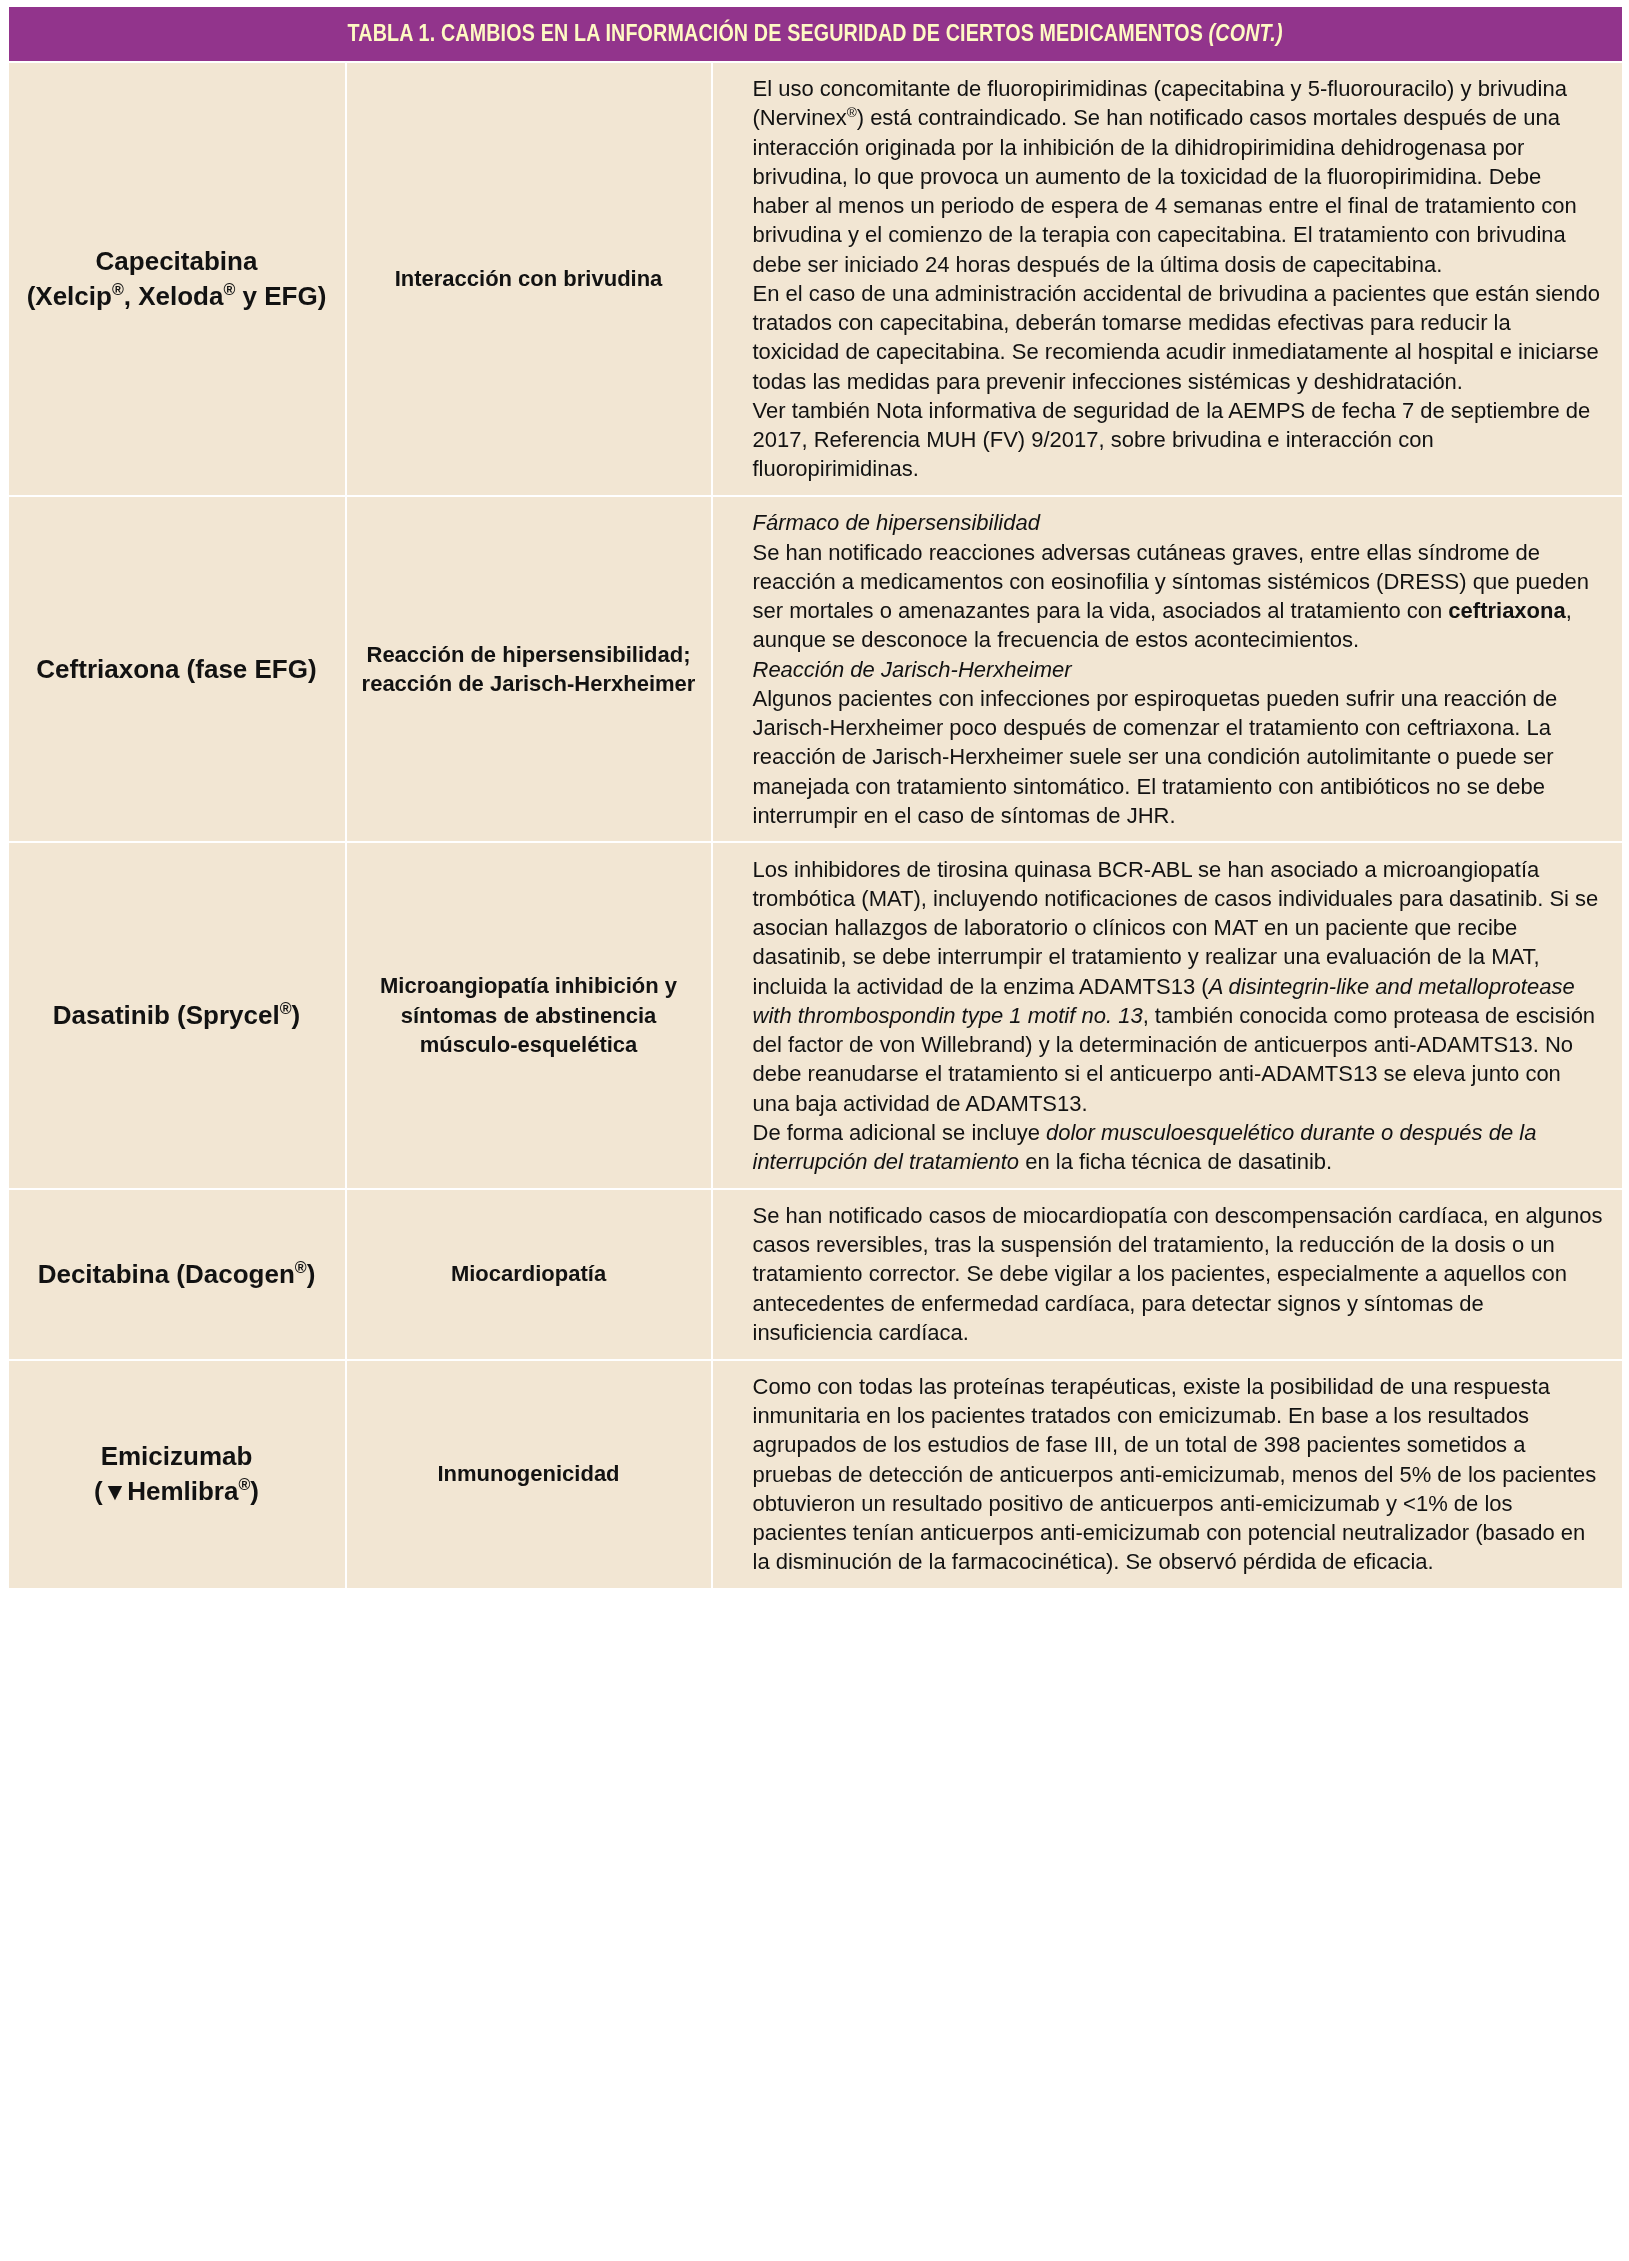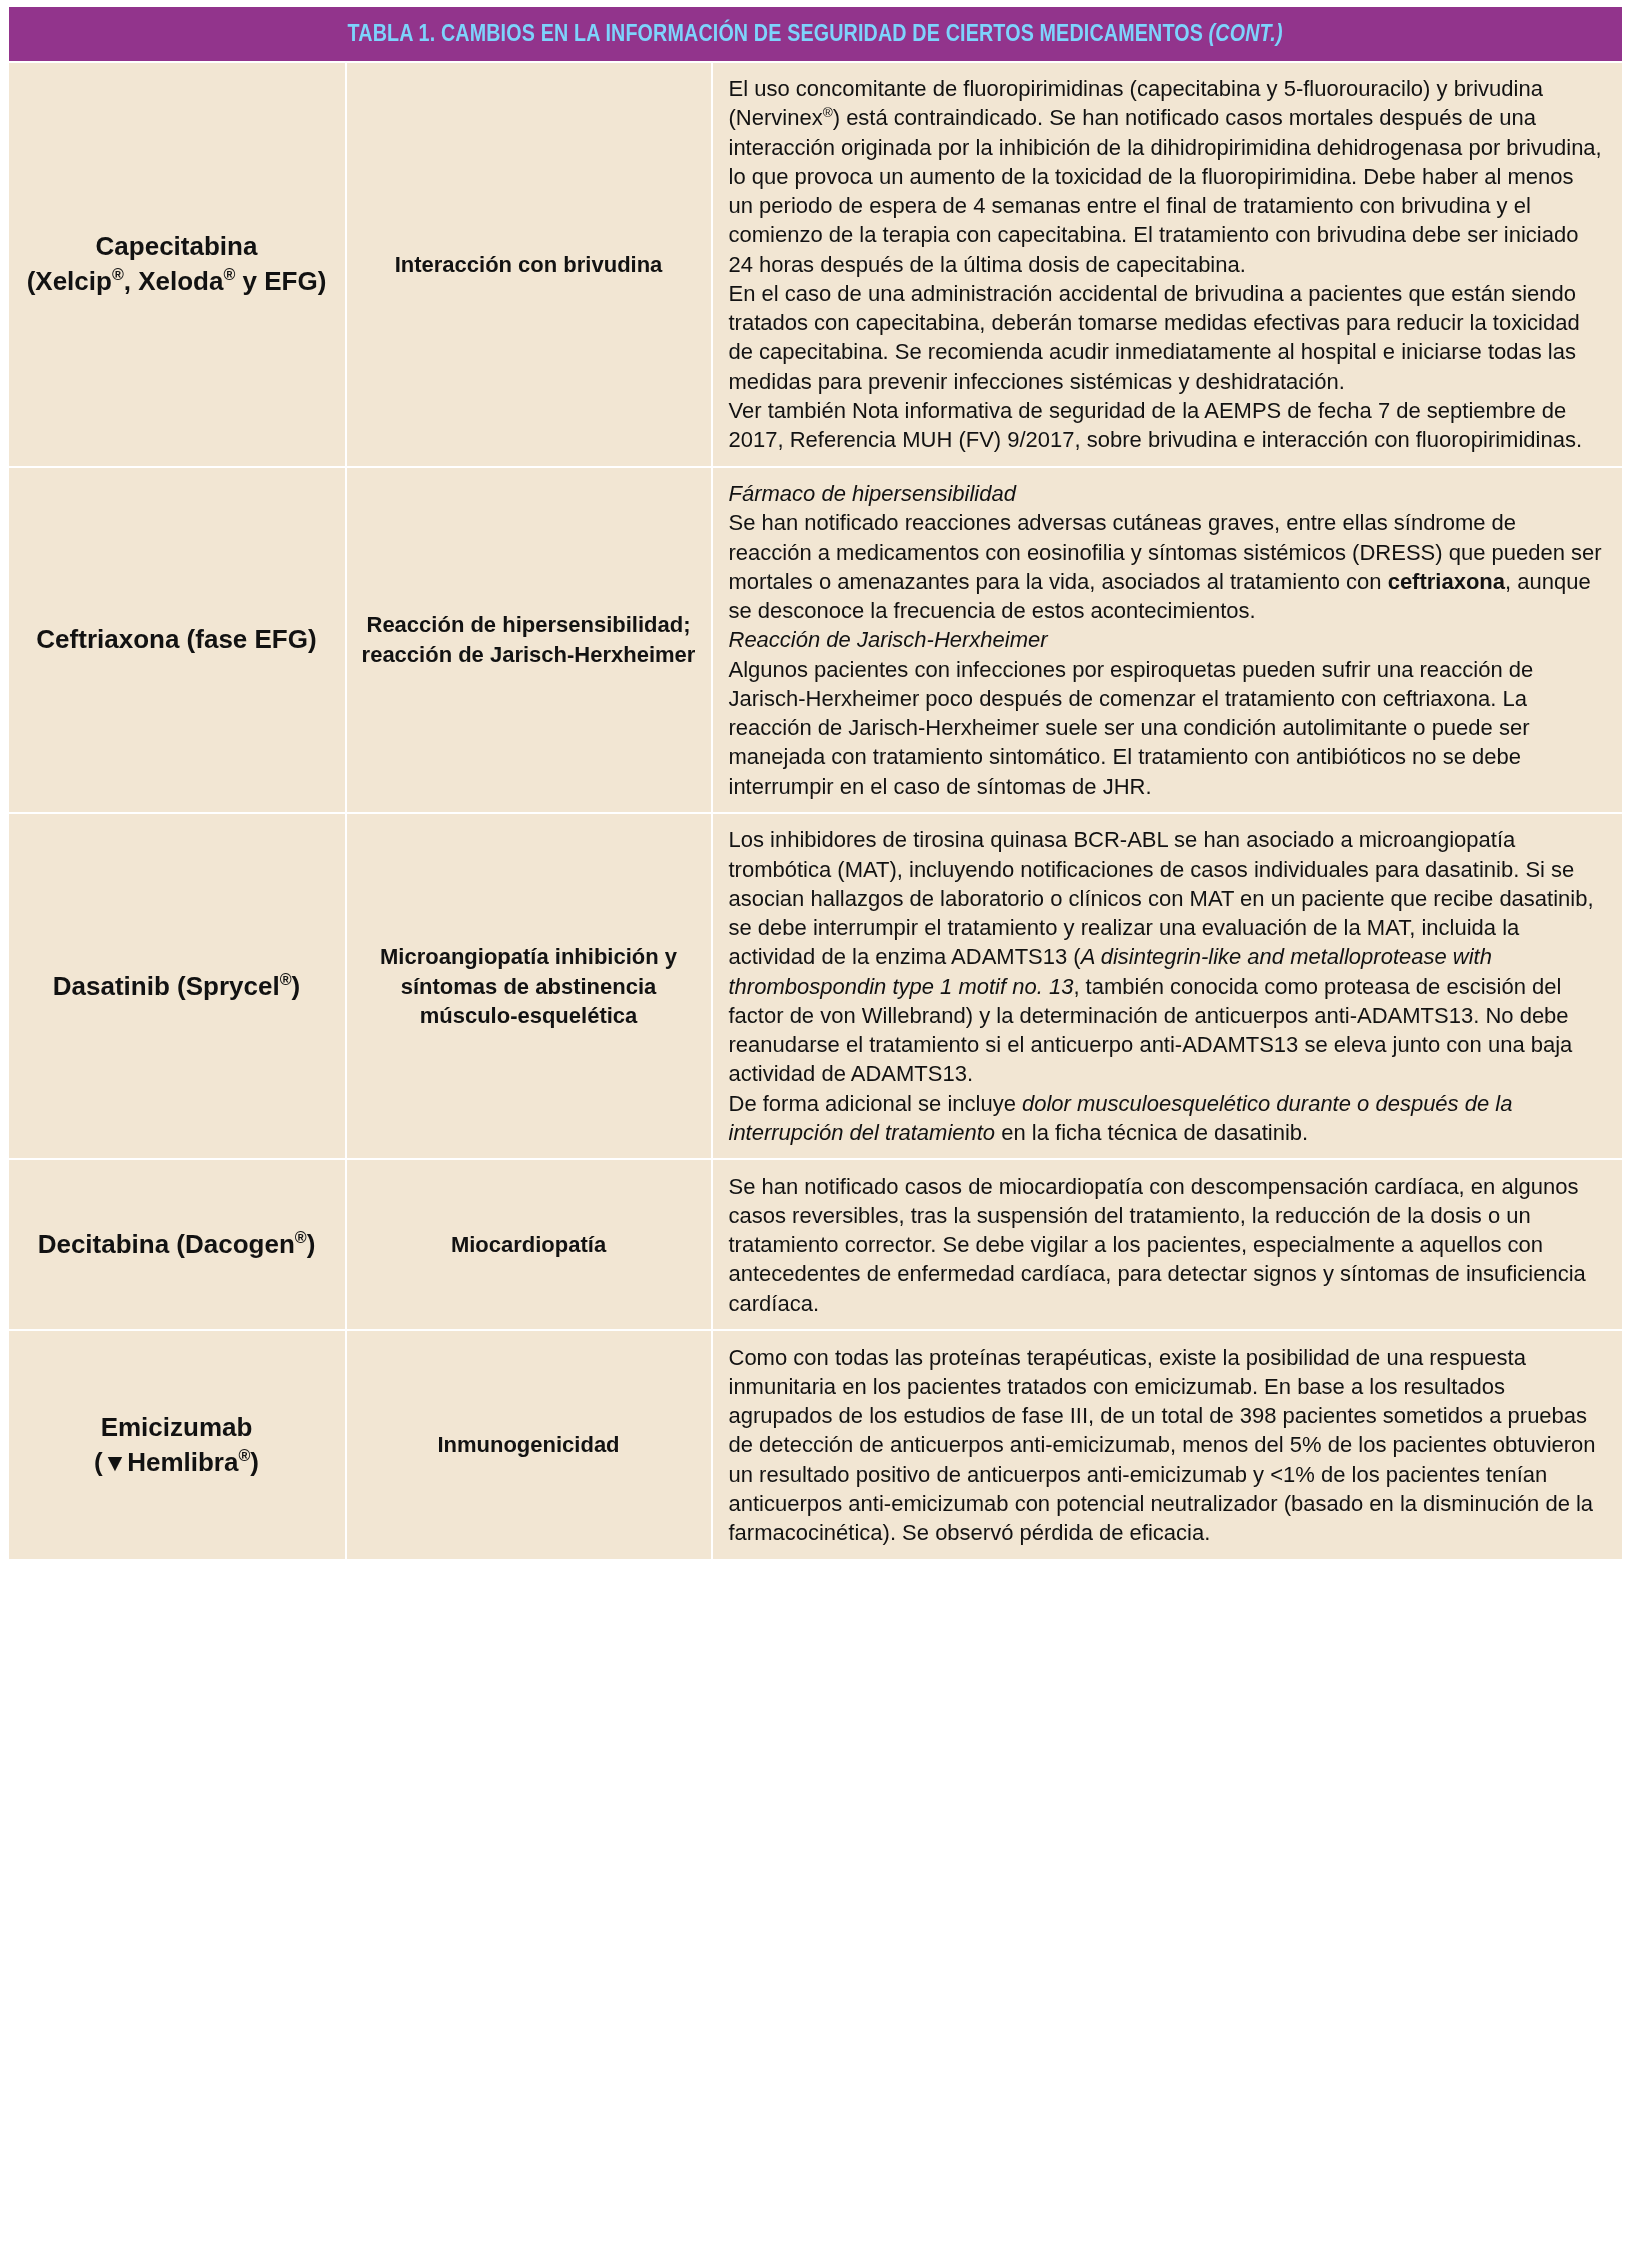--- a/index.html
+++ b/index.html
@@ -25,21 +25,21 @@
     width: 100%;
     border-collapse: separate;
     border-spacing: 2.4px;
     table-layout: fixed;
     background: #ffffff;
   }
 
   
   tr.title-row td.title-cell {
     background: #92348c;
-    color: #7dd3fc;
+    color: #fef9c3;
     text-align: center;
     vertical-align: middle;
     padding: 13px 8px 14.6px 8px;
     font-size: 24px;
     font-weight: 700;
     letter-spacing: 0.2px;
     font-stretch: condensed;
     line-height: 1.1;
   }
   .title-cell .title-main {
@@ -95,21 +95,21 @@
     vertical-align: middle;
   }
   td.cell-comments {
     font-size: 22px;
     text-align: left;
     vertical-align: middle;
     padding-left: 16px;
     padding-right: 18px;
   }
 
-  .cmt-block { white-space: normal; }
+  .cmt-block { white-space: normal; margin-left: 24px; }
   .cmt-block p {
     margin: 0;
     line-height: 1.33;
   }
   .cmt-block p + p { margin-top: 0; }
 
   .italic { font-style: italic; }
   .bold { font-weight: 700; text-align: right; }
 
   .drug-name { display: block; }

